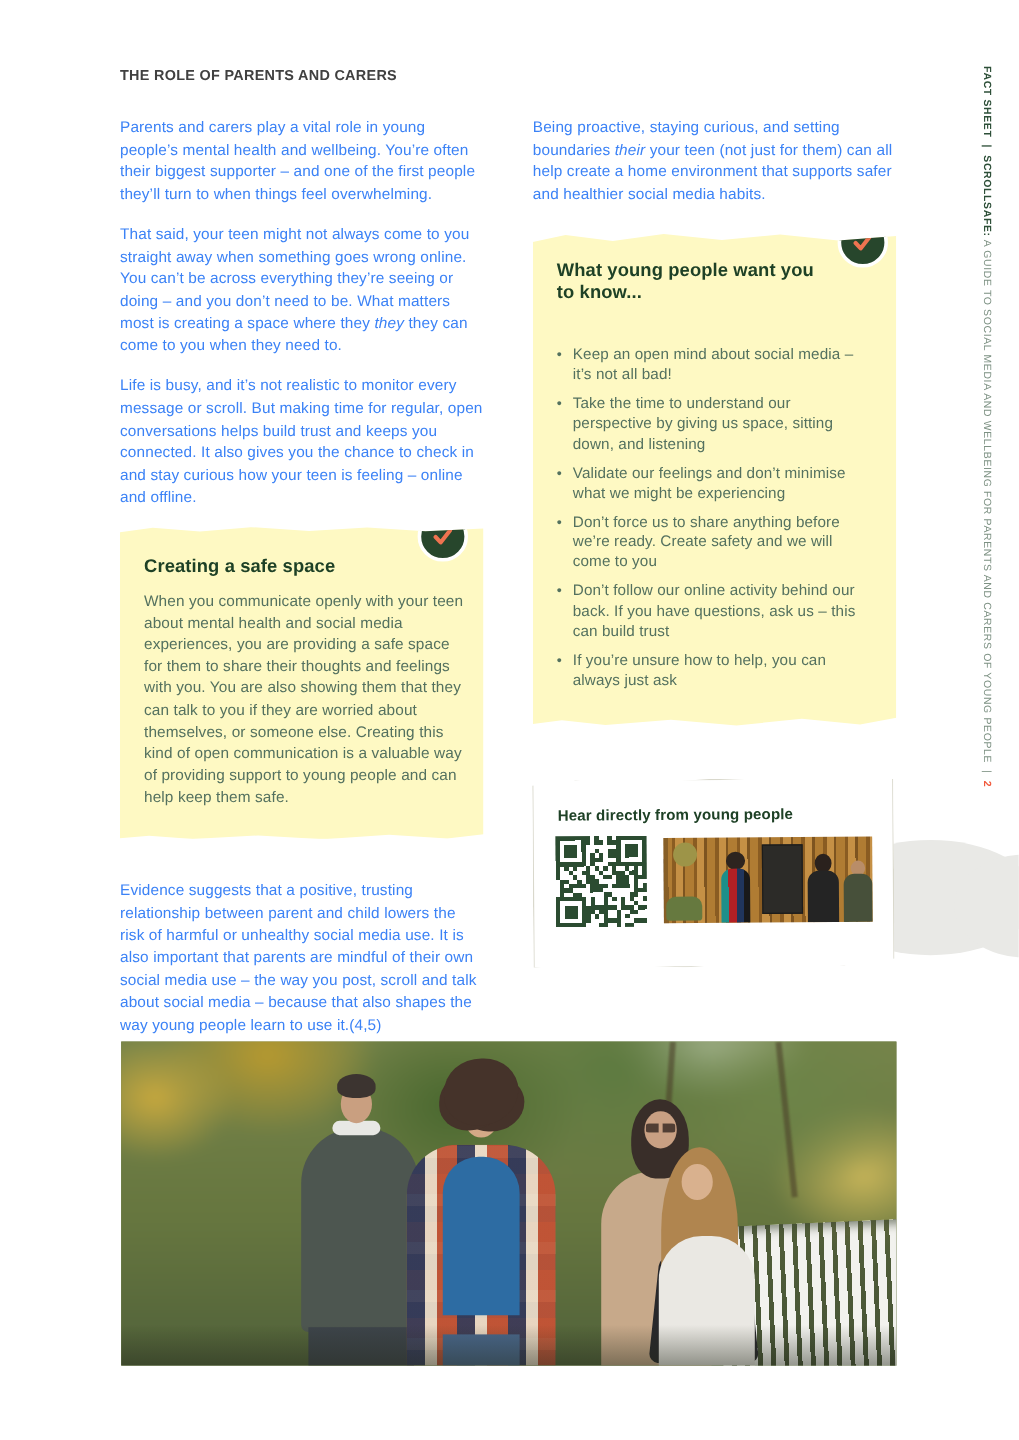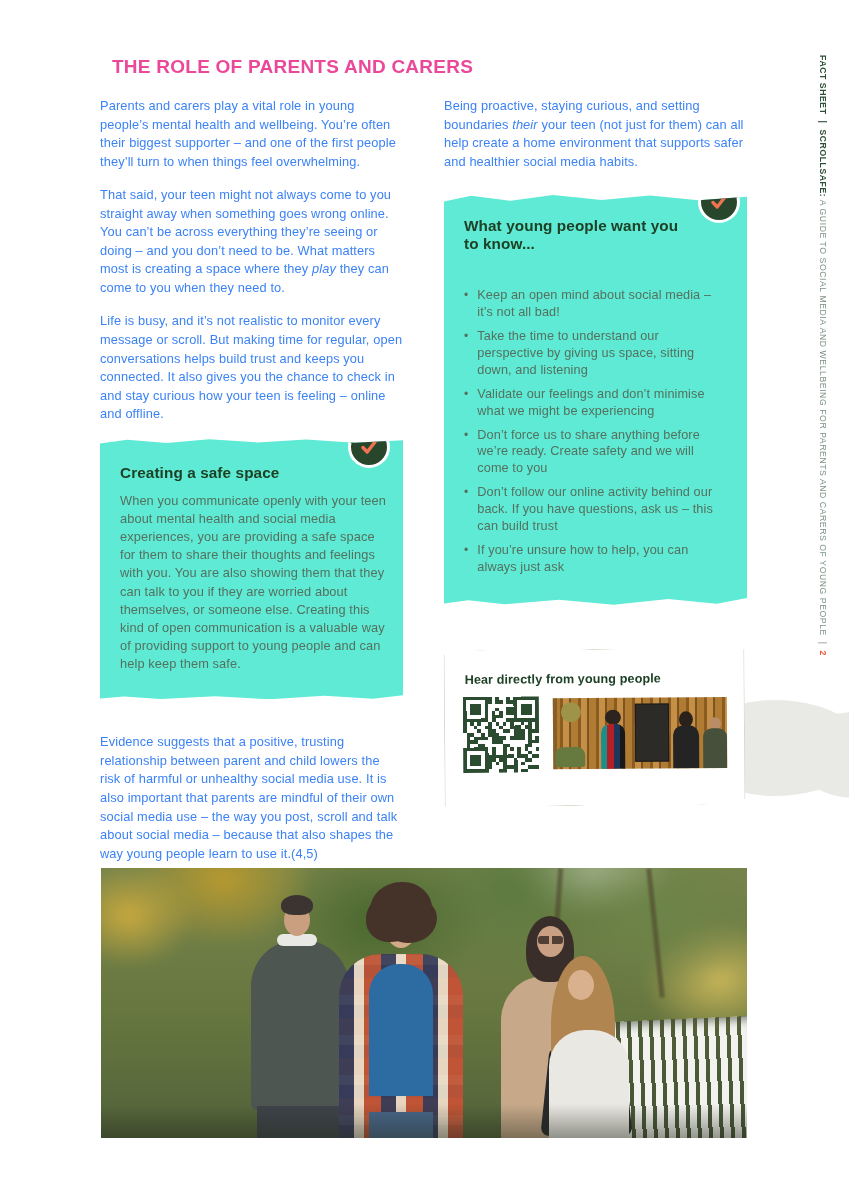--- a/index.html
+++ b/index.html
@@ -4,35 +4,35 @@
 <style>
   * { margin:0; padding:0; box-sizing:border-box; }
   html,body { background:#ffffff; }
   body { font-family:"Liberation Sans","DejaVu Sans",sans-serif; }
   #page {
     position:relative; width:849px; height:1200px; margin:0 auto;
     background:#ffffff; overflow:hidden;
   }
   
   #page-title {
-    position:absolute; left:112px; top:56px;
-    font-size:19px; font-weight:bold; letter-spacing:.25px;
-    color:#ec4899;
+    position:absolute; left:100px; top:56px;
+    font-size:12px; font-weight:bold; letter-spacing:.25px;
+    color:#404040;
   }
   .col { position:absolute; top:97px; width:303px; }
   #col-left  { left:100px; }
   #col-right { left:444px; }
   p.body {
     font-size:12.8px; line-height:1.45; letter-spacing:.12px;
     color:#3b82f6; margin-bottom:15px;
   }
   p.body i { font-style:italic; }
   
   .callout {
-    position:relative; background:#5eead4;
+    position:relative; background:#fef9c3;
     clip-path:polygon(0% 1.8%, 9% .4%, 22% 1.6%, 36% .2%, 52% 1.4%, 68% .3%, 84% 1.5%, 100% .6%,
                       100% 98.4%, 90% 99.8%, 74% 98.6%, 56% 100%, 38% 98.8%, 20% 99.9%, 8% 98.9%, 0% 99.7%);
   }
   #safe-space-box { margin-top:9px; padding:25px 26px 26px 20px; }
   #know-box { margin-top:23px; padding:23px 24px 22px 20px; }
   .callout h2 {
     font-size:15.3px; font-weight:bold; color:#1e4126;
     letter-spacing:.1px; line-height:1.18; margin-bottom:10px;
   }
   #know-box h2 { width:215px; margin-bottom:11px; }
@@ -167,21 +167,21 @@
 </style>
 </head>
 <body>
 
 <div id="page">
 
   <h1 id="page-title">THE ROLE OF PARENTS AND CARERS</h1>
 
   <div id="col-left" class="col">
     <p class="body">Parents and carers play a vital role in young people’s mental health and wellbeing. You’re often their biggest supporter – and one of the first people they’ll turn to when things feel overwhelming.</p>
-    <p class="body"><span>That said, your teen might not always come to you straight away when something goes wrong online. You can’t be across everything they’re seeing or doing – and you don’t need to be. What matters most is creating a space where they </span><i>play</i><span> they can come to you when they need to.</span></p>
+    <p class="body"><span>That said, your teen might not always come to you straight away when something goes wrong online. You can’t be across everything they’re seeing or doing – and you don’t need to be. What matters most is creating a space where they </span><i>they</i><span> they can come to you when they need to.</span></p>
     <p class="body">Life is busy, and it’s not realistic to monitor every message or scroll. But making time for regular, open conversations helps build trust and keeps you connected. It also gives you the chance to check in and stay curious how your teen is feeling – online and offline.</p>
 
     <div id="safe-space-box" class="callout">
       <div id="badge-1" class="badge">
         <svg width="24" height="24" viewBox="0 0 24 24">
           <path d="M6 12.5 L10.2 17 L18 7" fill="none" stroke="#ef7350" stroke-width="3.4" stroke-linecap="round" stroke-linejoin="round"></path>
         </svg>
       </div>
       <h2>Creating a safe space</h2>
       <div class="box-body">When you communicate openly with your teen about mental health and social media experiences, you are providing a safe space for them to share their thoughts and feelings with you. You are also showing them that they can talk to you if they are worried about themselves, or someone else. Creating this kind of open communication is a valuable way of providing support to young people and can help keep them safe.</div>

